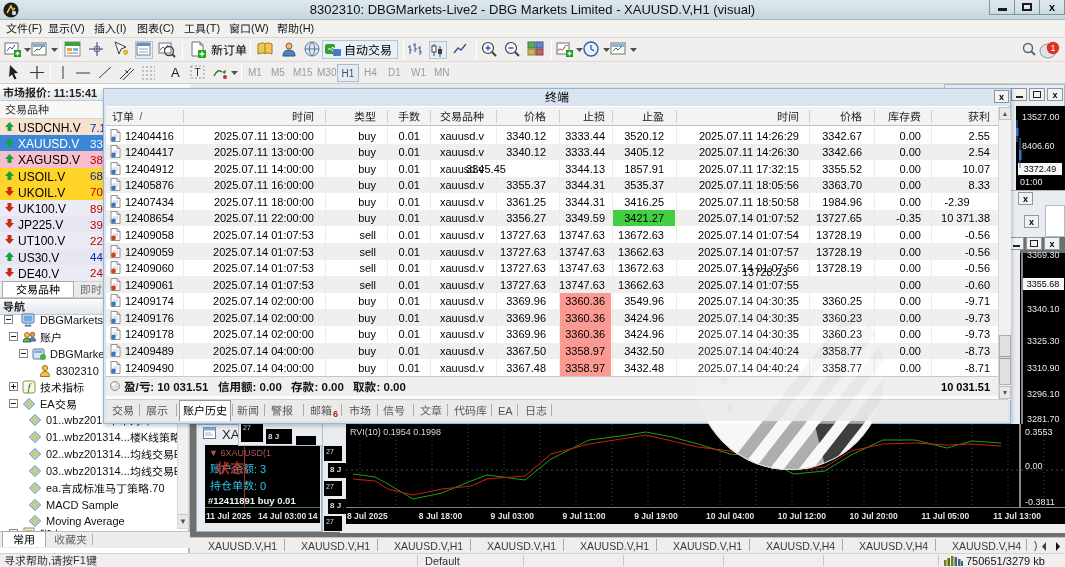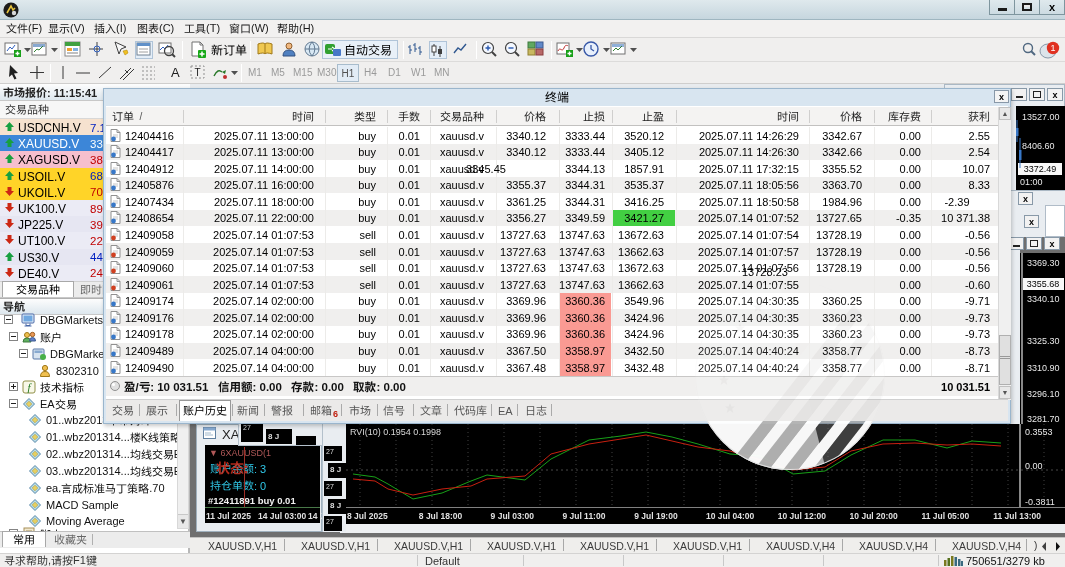--- a/index.html
+++ b/index.html
@@ -119,20 +119,21 @@
       <path id="Gr989d" d="M0.693 0.387C0.689 0.697 0.676 0.834 0.458 0.911C0.471 0.923 0.489 0.947 0.496 0.964C0.732 0.878 0.754 0.719 0.759 0.387ZM0.738 0.796C0.804 0.844 0.888 0.913 0.93 0.957L0.972 0.904C0.93 0.863 0.843 0.796 0.778 0.75ZM0.531 0.27V0.742H0.595V0.331H0.85V0.74H0.916V0.27H0.728C0.741 0.239 0.755 0.202 0.768 0.166H0.953V0.1H0.515V0.166H0.7C0.69 0.2 0.675 0.239 0.663 0.27ZM0.214 0.059C0.227 0.082 0.242 0.11 0.254 0.136H0.061V0.287H0.127V0.198H0.429V0.287H0.497V0.136H0.333C0.319 0.107 0.299 0.071 0.282 0.043ZM0.126 0.647V0.953H0.194V0.92H0.369V0.951H0.439V0.647ZM0.194 0.859V0.708H0.369V0.859ZM0.149 0.464 0.224 0.504C0.168 0.543 0.104 0.575 0.039 0.596C0.05 0.61 0.064 0.644 0.07 0.663C0.146 0.634 0.221 0.593 0.288 0.539C0.351 0.575 0.412 0.612 0.45 0.639L0.501 0.587C0.462 0.561 0.402 0.526 0.339 0.493C0.388 0.444 0.43 0.388 0.459 0.325L0.418 0.298L0.403 0.301H0.25C0.262 0.282 0.272 0.262 0.281 0.243L0.213 0.231C0.184 0.298 0.126 0.378 0.04 0.436C0.054 0.446 0.075 0.468 0.084 0.483C0.135 0.447 0.177 0.404 0.21 0.36H0.364C0.342 0.397 0.312 0.43 0.278 0.461L0.197 0.419Z"></path>
       <path id="Gr9a6c" d="M0.057 0.679V0.751H0.711V0.679ZM0.226 0.247C0.219 0.345 0.207 0.476 0.194 0.556H0.218L0.837 0.557C0.818 0.764 0.796 0.853 0.767 0.879C0.756 0.889 0.743 0.89 0.722 0.89C0.697 0.89 0.634 0.89 0.567 0.884C0.581 0.904 0.59 0.934 0.592 0.956C0.656 0.959 0.717 0.96 0.75 0.958C0.786 0.956 0.809 0.949 0.831 0.926C0.87 0.888 0.892 0.784 0.916 0.521C0.918 0.51 0.919 0.486 0.919 0.486H0.744C0.759 0.361 0.776 0.208 0.784 0.102L0.729 0.096L0.716 0.1H0.133V0.173H0.703C0.695 0.262 0.682 0.385 0.668 0.486H0.278C0.286 0.414 0.295 0.325 0.301 0.252Z"></path>
     </defs>
   </svg>
 <div style="position:absolute;left:0;top:0;width:1065px;height:20px;background:linear-gradient(#dfe9ed,#c6d6de);border-bottom:1px solid #9fb6c0">
     <svg style="position:absolute;left:3px;top:2px" width="16" height="16">
       <circle cx="8" cy="8" r="7.6" fill="#1c1c1c"></circle>
       <path d="M4 11 L8 4 L10 8 L12 6" stroke="#e8c43c" stroke-width="1.6" fill="none"></path>
       <circle cx="11" cy="11" r="2.2" fill="#d8d8d8"></circle>
     </svg>
+    <div style="position:absolute;left:0;right:0;top:2px;text-align:center;font-size:13px;color:#101010">8302310: DBGMarkets-Live2 - DBG Markets Limited - XAUUSD.V,H1 (visual)</div>
     <div style="position:absolute;left:989px;top:0;width:76px;height:15px;border:1px solid #7e959e;border-top:none;display:flex">
       <div style="position:relative;flex:1;border-right:1px solid #7e959e">
         <div style="position:relative;width:9px;height:3px;background:#1a1a1a;margin:8px auto 0"></div>
       </div>
       <div style="position:relative;flex:1;border-right:1px solid #7e959e">
         <div style="position:relative;width:10px;height:8px;border:2px solid #1a1a1a;margin:3px auto 0">
           <div style="position:relative;height:2px;background:#e8e8e8"></div>
         </div>
       </div>
       <div style="position:relative;flex:1">
@@ -396,22 +397,22 @@
 <div style="position:absolute;left:1008px;top:237px;width:16px;height:13px;background:#f2f2f2;border:1px solid #8899a8">
     <div style="position:relative;width:7px;height:2px;background:#222;margin:7px auto 0"></div>
   </div>
 <div style="position:absolute;left:1026px;top:237px;width:16px;height:13px;background:#f2f2f2;border:1px solid #8899a8">
     <div style="position:relative;width:8px;height:7px;border:1.5px solid #222;margin:2px auto 0"></div>
   </div>
 <div style="position:absolute;left:1044px;top:237px;width:16px;height:13px;background:#f2f2f2;border:1px solid #8899a8">
     <div style="position:relative;font:bold 9px 'Liberation Sans';text-align:center;line-height:12px">x</div>
   </div>
 <div class="" style="left:1020px;top:253px;width:45px;height:175px;background:#000"></div>
-<div style="position:absolute;left:1027px;top:258px;font:9px 'Liberation Sans';color:#e8e8e8">3369.30</div>
-<div style="position:absolute;left:1027px;top:294px;font:9px 'Liberation Sans';color:#e8e8e8">3340.10</div>
+<div style="position:absolute;left:1027px;top:250px;font:9px 'Liberation Sans';color:#e8e8e8">3369.30</div>
+<div style="position:absolute;left:1027px;top:304px;font:9px 'Liberation Sans';color:#e8e8e8">3340.10</div>
 <div style="position:absolute;left:1027px;top:336px;font:9px 'Liberation Sans';color:#e8e8e8">3325.30</div>
 <div style="position:absolute;left:1027px;top:363px;font:9px 'Liberation Sans';color:#e8e8e8">3310.90</div>
 <div style="position:absolute;left:1027px;top:389px;font:9px 'Liberation Sans';color:#e8e8e8">3296.10</div>
 <div style="position:absolute;left:1027px;top:414px;font:9px 'Liberation Sans';color:#e8e8e8">3281.70</div>
 <div style="position:absolute;left:1022px;top:278px;width:42px;height:12px;background:#f8f8f8;font:9px 'Liberation Sans';color:#000;text-align:center;line-height:12px">3355.68</div>
 <div style="position:absolute;left:1021px;top:253px;width:2px;height:175px;background:#888"></div>
 <div class="" style="left:340px;top:424px;width:725px;height:109px;background:#eef0f2"></div>
 <div class="" style="left:346px;top:424px;width:719px;height:100px;background:#000"></div>
 <svg style="position:absolute;left:346px;top:424px" width="719" height="100">
     <path d="M14 0v100" stroke="#404040" stroke-dasharray="1 3"></path>

